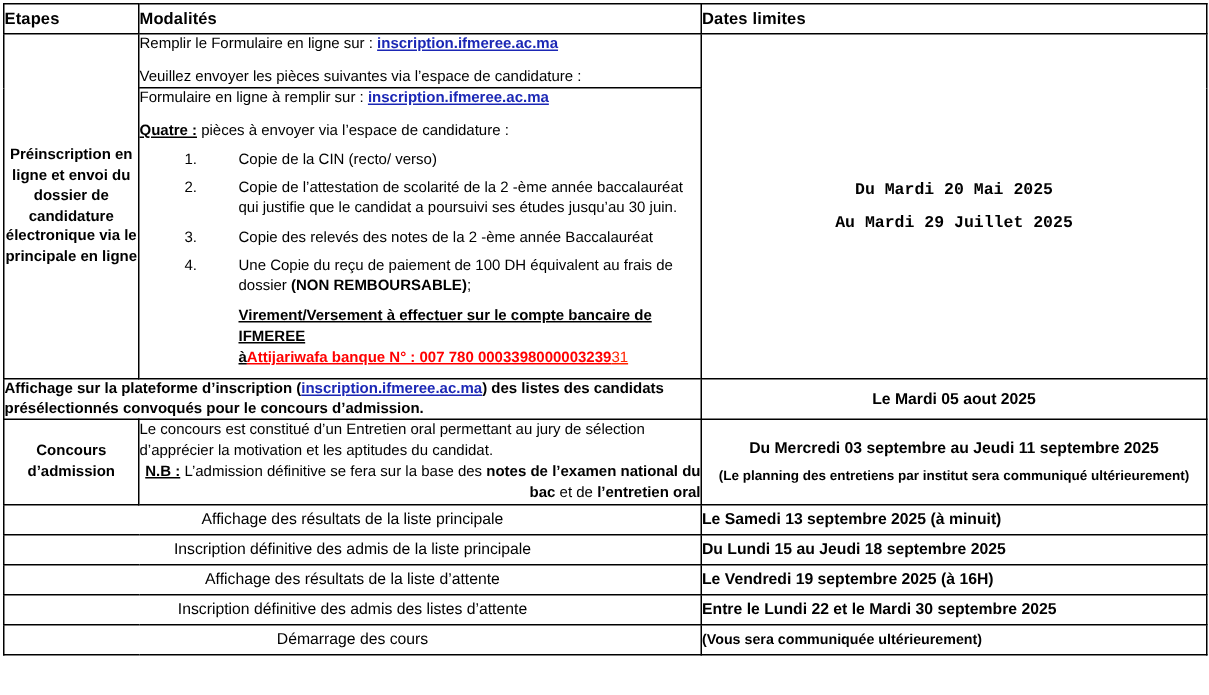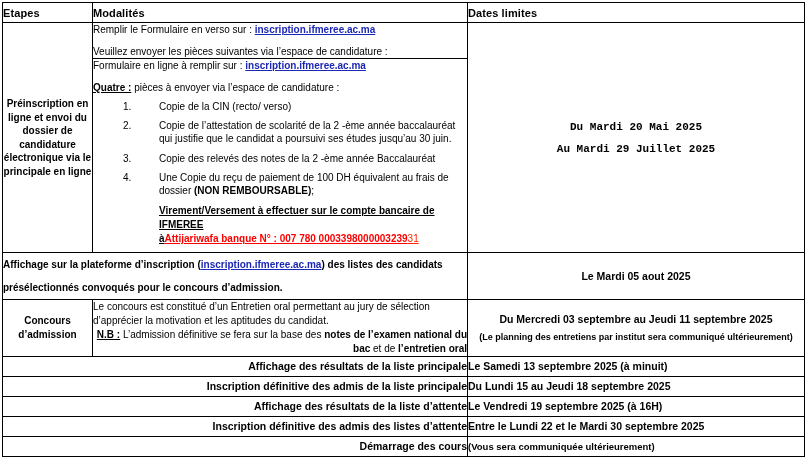--- a/index.html
+++ b/index.html
@@ -153,37 +153,37 @@
     font-size: 9px;
     line-height: 12px;
     margin-top: 6px;
     padding: 0 8px;
   }
 
   
   .platform {
     font-size: 10px;
     font-weight: bold;
-    line-height: 23px;
+    line-height: 13px;
     padding: 4px 6px 4px 8px;
   }
 
   
   .concours-body {
     font-size: 10px;
     line-height: 13.6px;
     padding: 3px 8px 3px 8px;
   }
   .concours-body .nb-line { margin-top: 1px; text-align: right; }
 
   
   .simple-label {
-    font-weight: bold;
+    font-weight: normal;
     font-size: 10.5px;
-    text-align: right;
+    text-align: center;
     height: 19px;
   }
   .simple-date {
     font-weight: bold;
     font-size: 10.5px;
     text-align: left;
     height: 19px;
   }
   .simple-date.small {
     font-size: 9.5px;
@@ -204,21 +204,21 @@
       <tr>
         <td class="hdr">Etapes</td>
         <td class="hdr">Modalités</td>
         <td class="hdr">Dates limites</td>
       </tr>
 
       <tr>
         <td rowspan="2" class="step-label">Préinscription en ligne et envoi du dossier de candidature électronique via le principale en ligne</td>
         <td class="cell-pad mod-block">
           <div class="mod-line">
-            <span>Remplir le Formulaire en verso sur :</span>
+            <span>Remplir le Formulaire en ligne sur :</span>
             <span class="link">inscription.ifmeree.ac.ma</span>
           </div>
           <div class="mod-line">Veuillez envoyer les pièces suivantes via l’espace de candidature :</div>
         </td>
         <td rowspan="2" class="dates-main">
           <div>Du Mardi 20 Mai 2025</div>
           <div>Au Mardi 29 Juillet 2025</div>
         </td>
       </tr>
 

